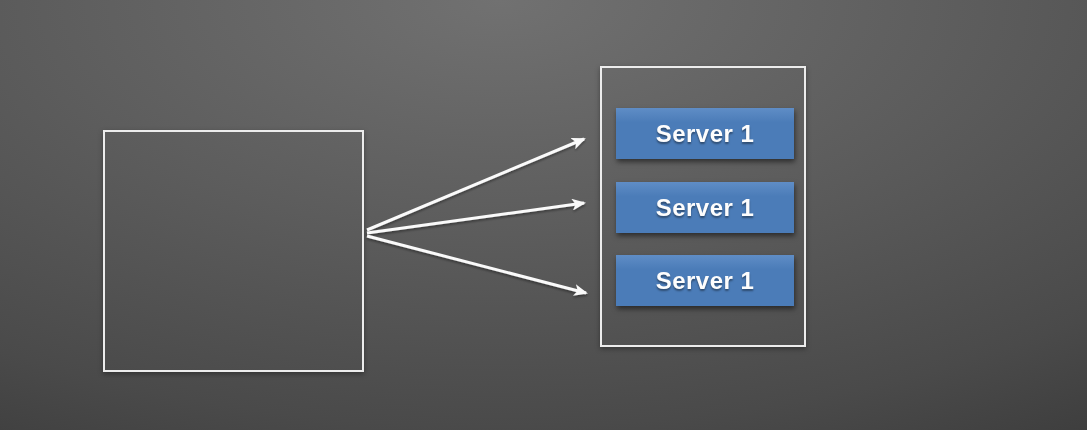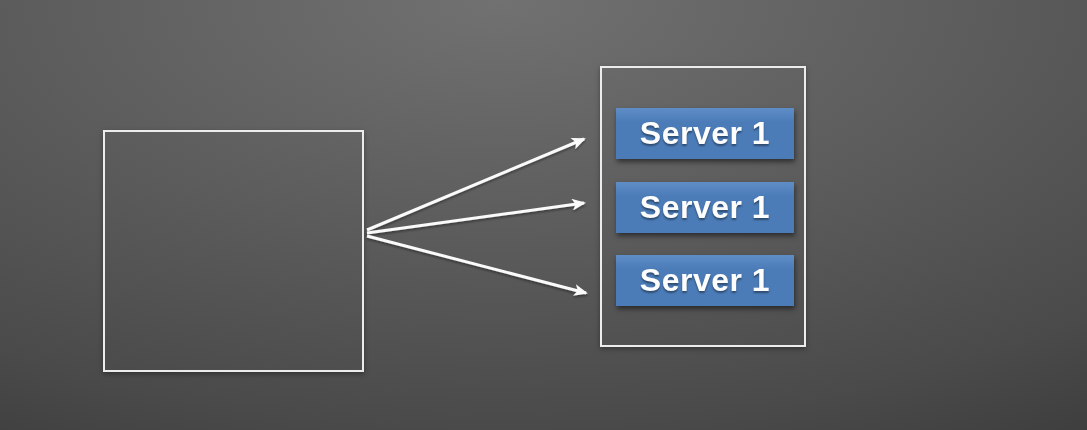--- a/index.html
+++ b/index.html
@@ -49,21 +49,21 @@
   .server-chip{
     position:absolute;left:14px;width:178px;height:51px;
     background:linear-gradient(to bottom,var(--server-fill-light) 0%,var(--server-fill) 28%,var(--server-fill) 100%);
     box-shadow:1px 3px 5px rgba(0,0,0,.5);
     display:flex;align-items:center;justify-content:center;
   }
   .server-chip:nth-of-type(1){top:40px;}
   .server-chip:nth-of-type(2){top:114px;}
   .server-chip:nth-of-type(3){top:187px;}
   .server-chip .label{
-    font-size:32px;font-weight:bold;color:#fdfdfd;
+    font-size:24px;font-weight:bold;color:#fdfdfd;
     letter-spacing:.5px;
     text-shadow:0 2px 2px rgba(0,0,0,.4);
     white-space:nowrap;
   }
 
   .service-label{
     position:absolute;left:812px;top:99px;width:270px;
     font-size:22px;font-weight:bold;letter-spacing:.3px;
     color:var(--text);
     text-shadow:1px 2px 2px rgba(0,0,0,.6);

